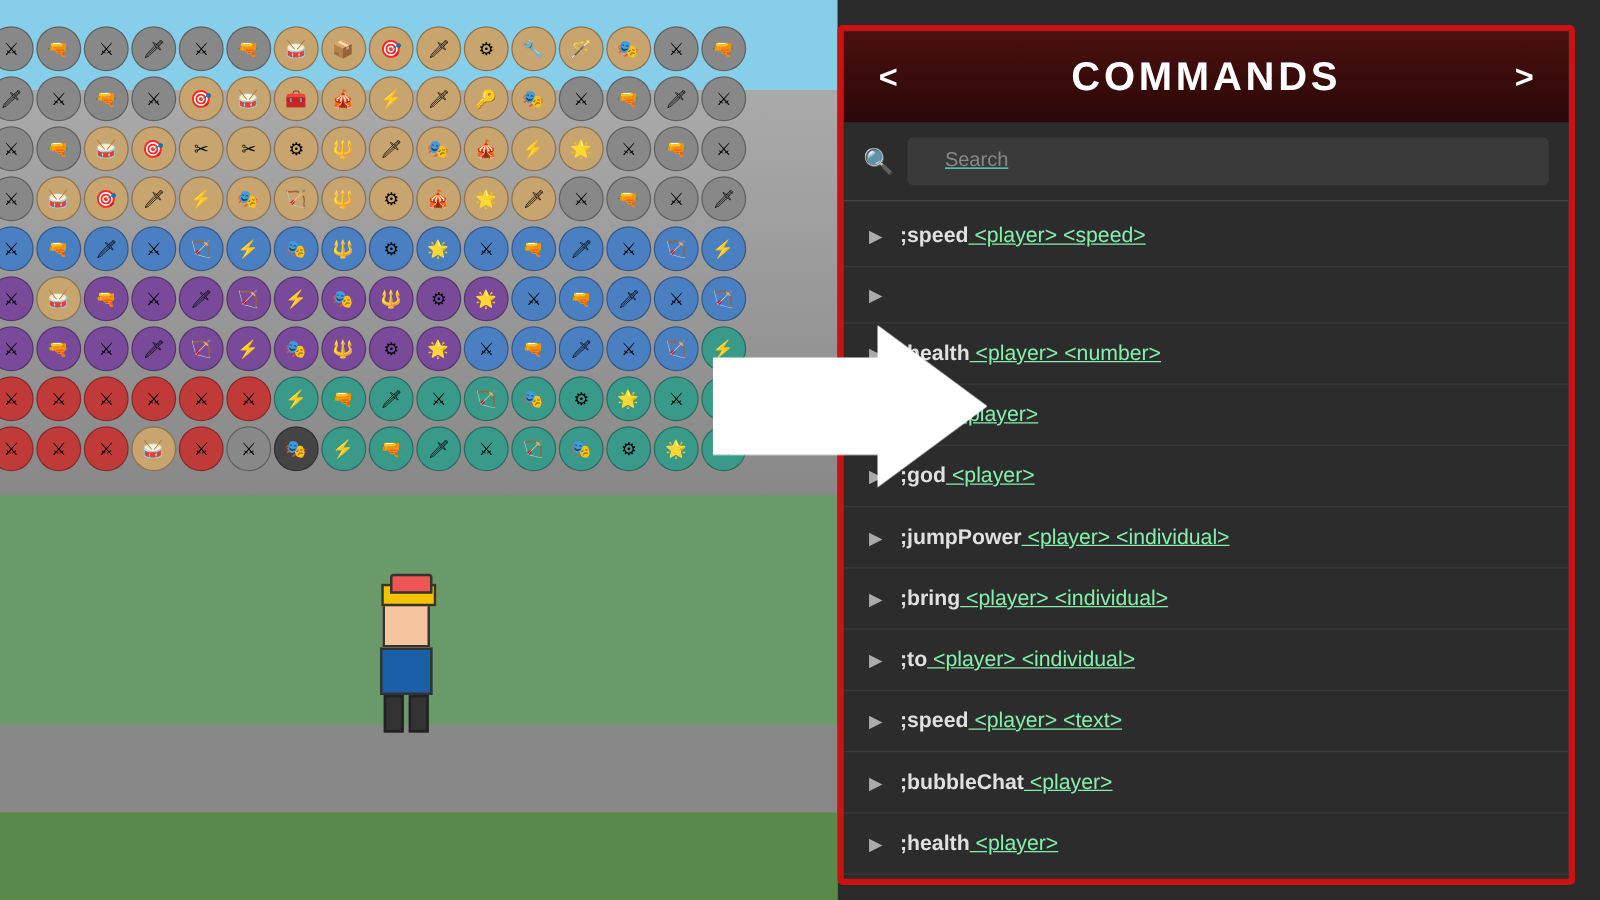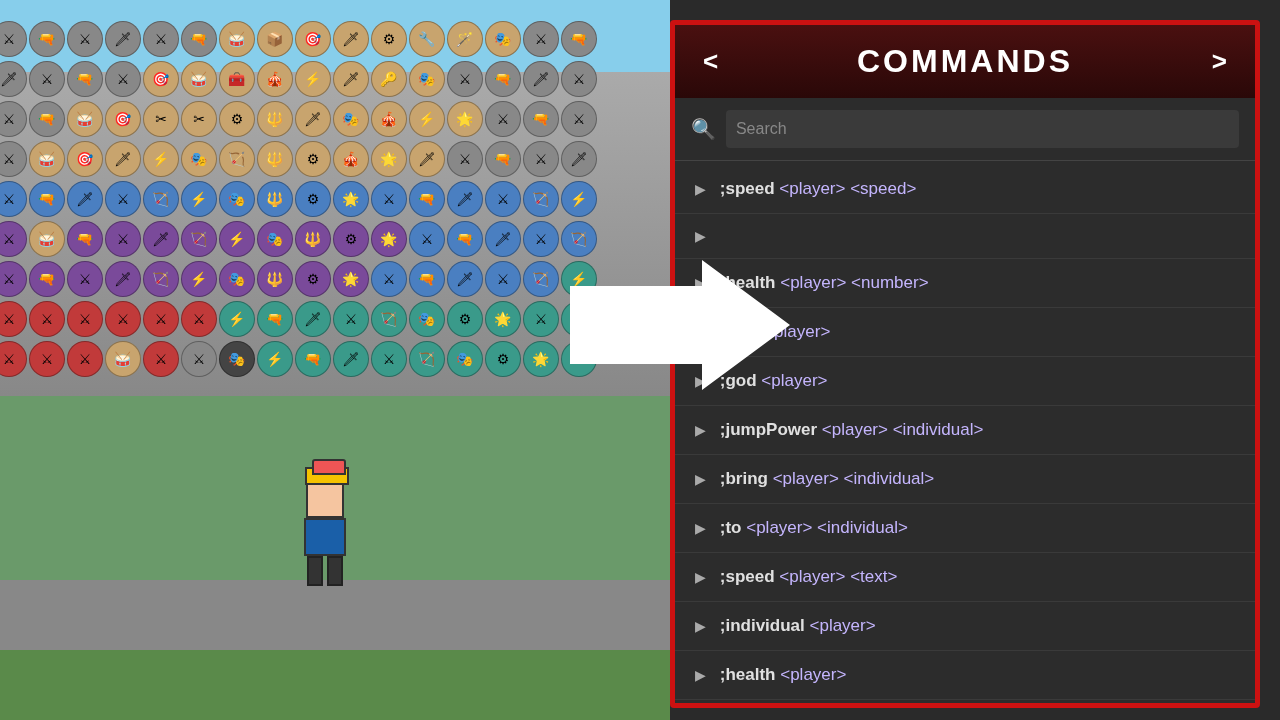--- a/index.html
+++ b/index.html
@@ -217,24 +217,25 @@
     .search-icon-wrap {
       color: #aaa;
       font-size: 20px;
     }
 
     .search-input {
       flex: 1;
       background: #3a3a3a;
       border: none;
       border-radius: 4px;
-      padding: 10px 10px;
+      padding: 10px 30px;
       color: #5eead4;
       font-size: 16px;
       outline: none;
+      text-decoration: underline;
     }
 
     .search-input::placeholder {
       color: #888;
     }
 
     
     .commands-list {
       flex: 1;
       overflow-y: auto;
@@ -267,21 +268,22 @@
       flex-shrink: 0;
     }
 
     .command-text {
       color: #e0e0e0;
       font-size: 17px;
       font-family: Arial, sans-serif;
     }
 
     .command-text .param {
-      color: #c4b5fd;
+      color: #86efac;
+      text-decoration: underline;
     }
   </style>
 </head>
 <body>
 
 <div class="game-area">
 
   <div class="weapon-grid">
 
     <div class="weapon-row">
@@ -521,21 +523,21 @@
       <div class="command-item">
         <span class="command-play-icon">▶</span>
         <span class="command-text"><strong>;to</strong><span class="param"> &lt;player&gt; &lt;individual&gt;</span></span>
       </div>
       <div class="command-item">
         <span class="command-play-icon">▶</span>
         <span class="command-text"><strong>;speed</strong><span class="param"> &lt;player&gt; &lt;text&gt;</span></span>
       </div>
       <div class="command-item">
         <span class="command-play-icon">▶</span>
-        <span class="command-text"><strong>;individual</strong><span class="param"> &lt;player&gt;</span></span>
+        <span class="command-text"><strong>;bubbleChat</strong><span class="param"> &lt;player&gt;</span></span>
       </div>
       <div class="command-item">
         <span class="command-play-icon">▶</span>
         <span class="command-text"><strong>;health</strong><span class="param"> &lt;player&gt;</span></span>
       </div>
     </div>
 
 </div>
 
 </body></html>

